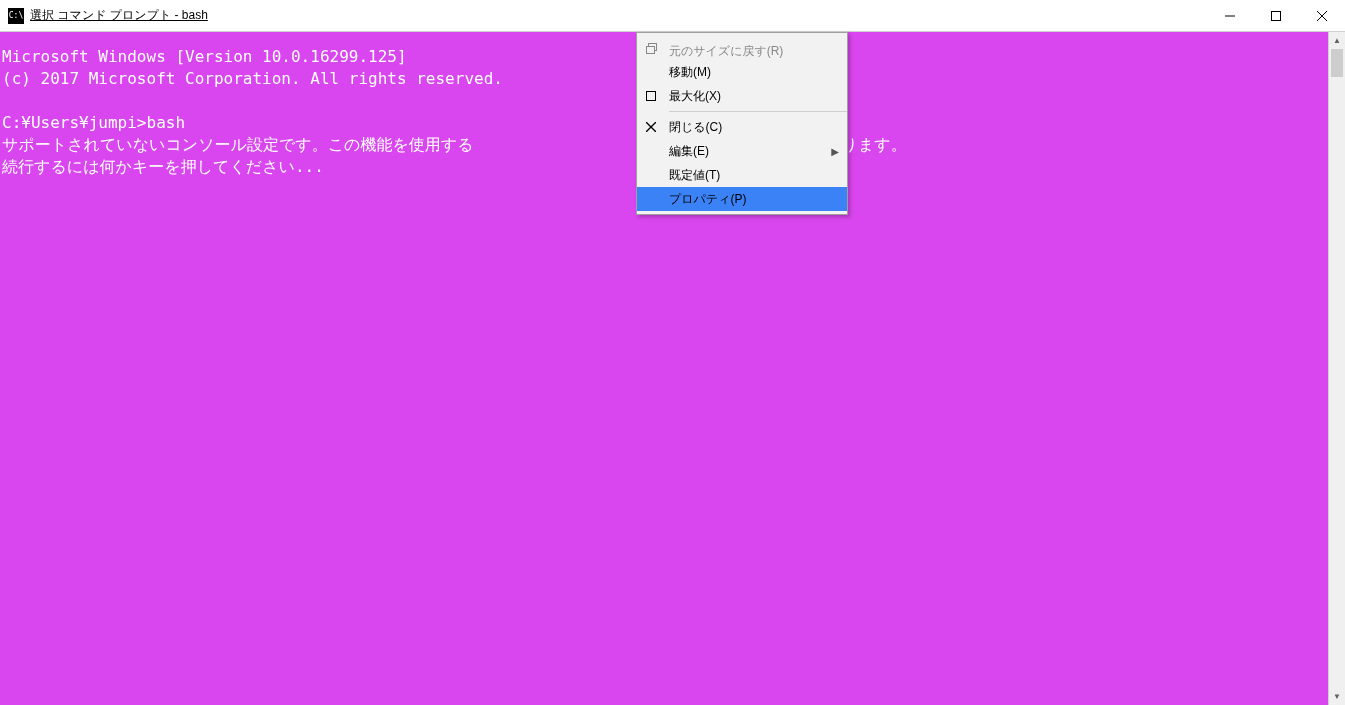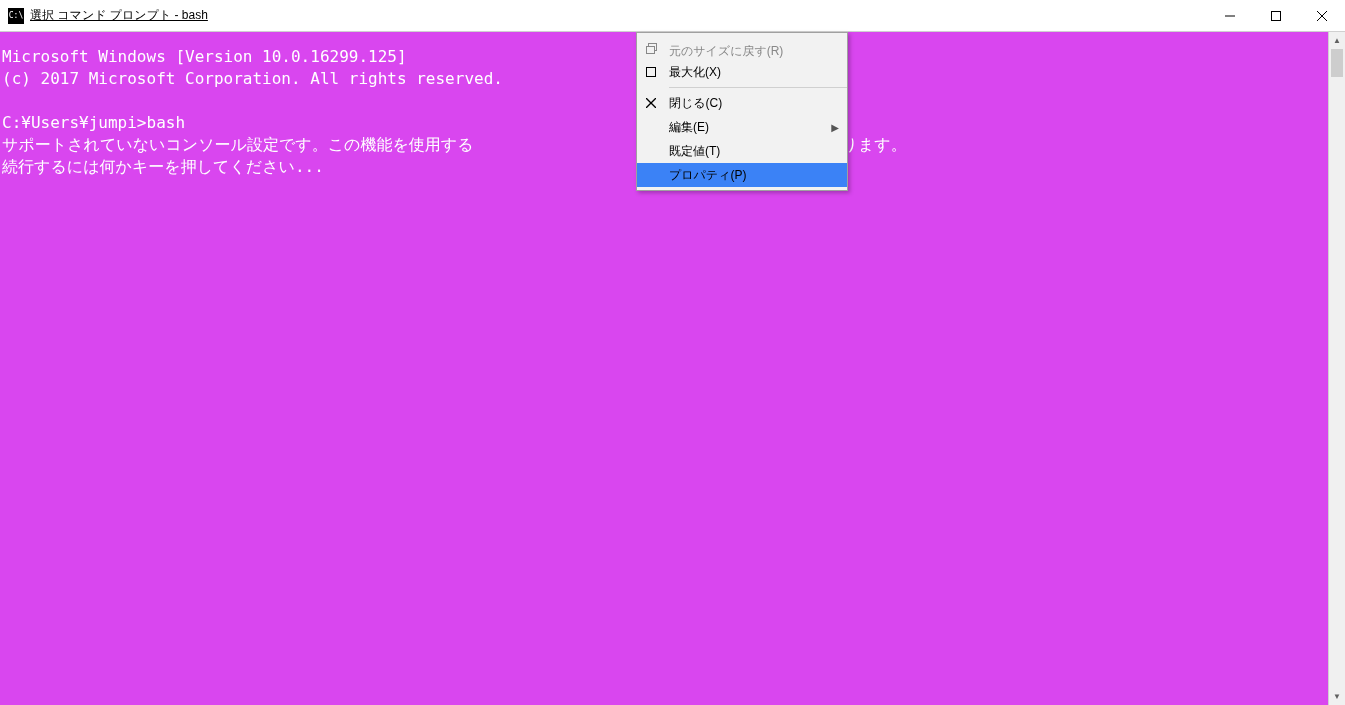--- a/index.html
+++ b/index.html
@@ -137,20 +137,23 @@
   <div class="menu-item disabled">
     <span class="menu-icon">
       <svg width="11" height="11" stroke="#888" fill="none" stroke-width="1">
           <rect x="2.5" y="0.5" width="8" height="7"></rect>
           <rect x="0.5" y="3.5" width="8" height="7" fill="#f2f2f2"></rect>
         </svg>
     </span>
     <span>元のサイズに戻す(R)</span>
   </div>
   <div class="menu-item">
+    <span>移動(M)</span>
+  </div>
+  <div class="menu-item">
     <span class="menu-icon">
       <svg width="10" height="10" stroke="#000" fill="none" stroke-width="1">
           <rect x="0.5" y="0.5" width="9" height="9"></rect>
         </svg>
     </span>
     <span>最大化(X)</span>
   </div>
   <div class="menu-sep"></div>
   <div class="menu-item">
     <span class="menu-icon">

